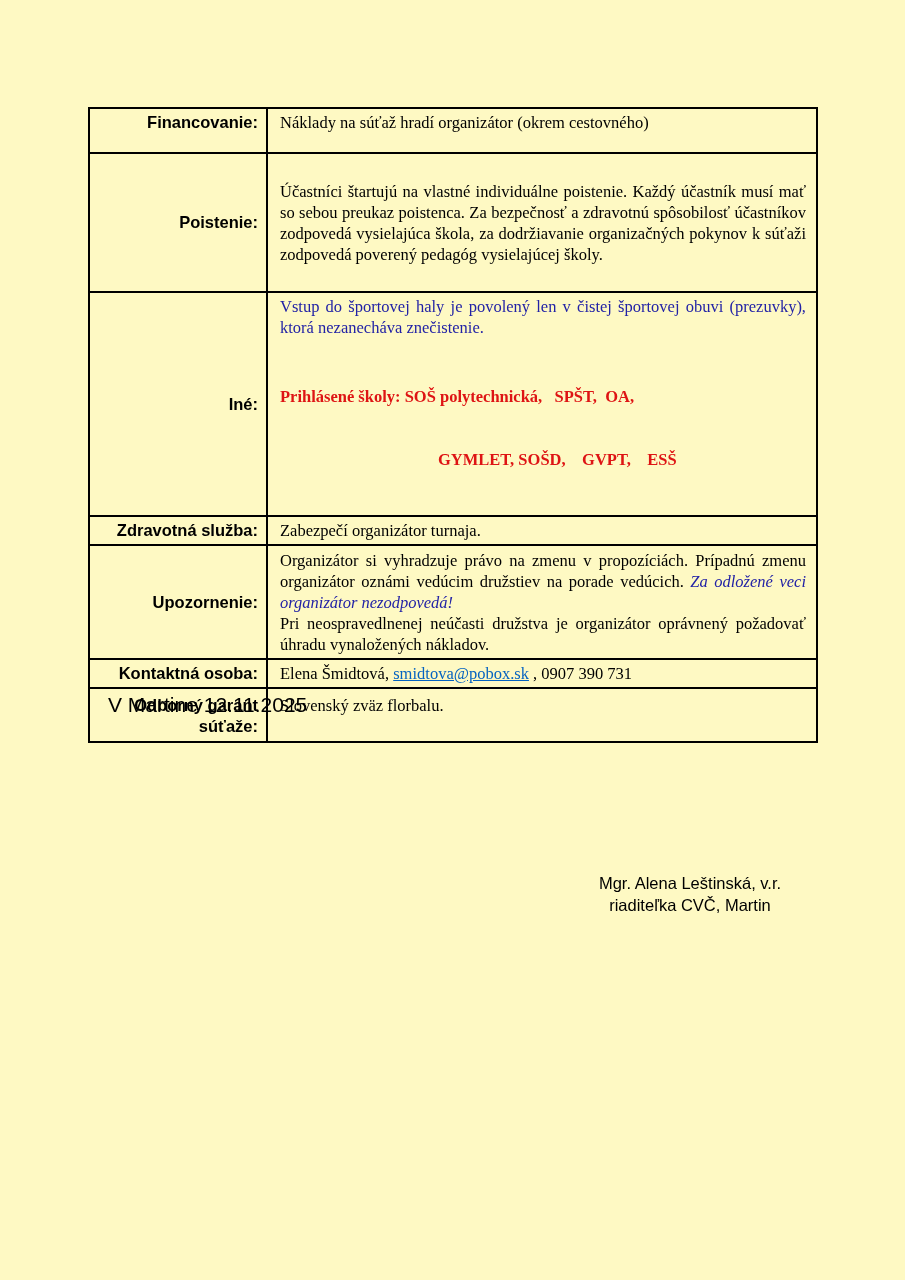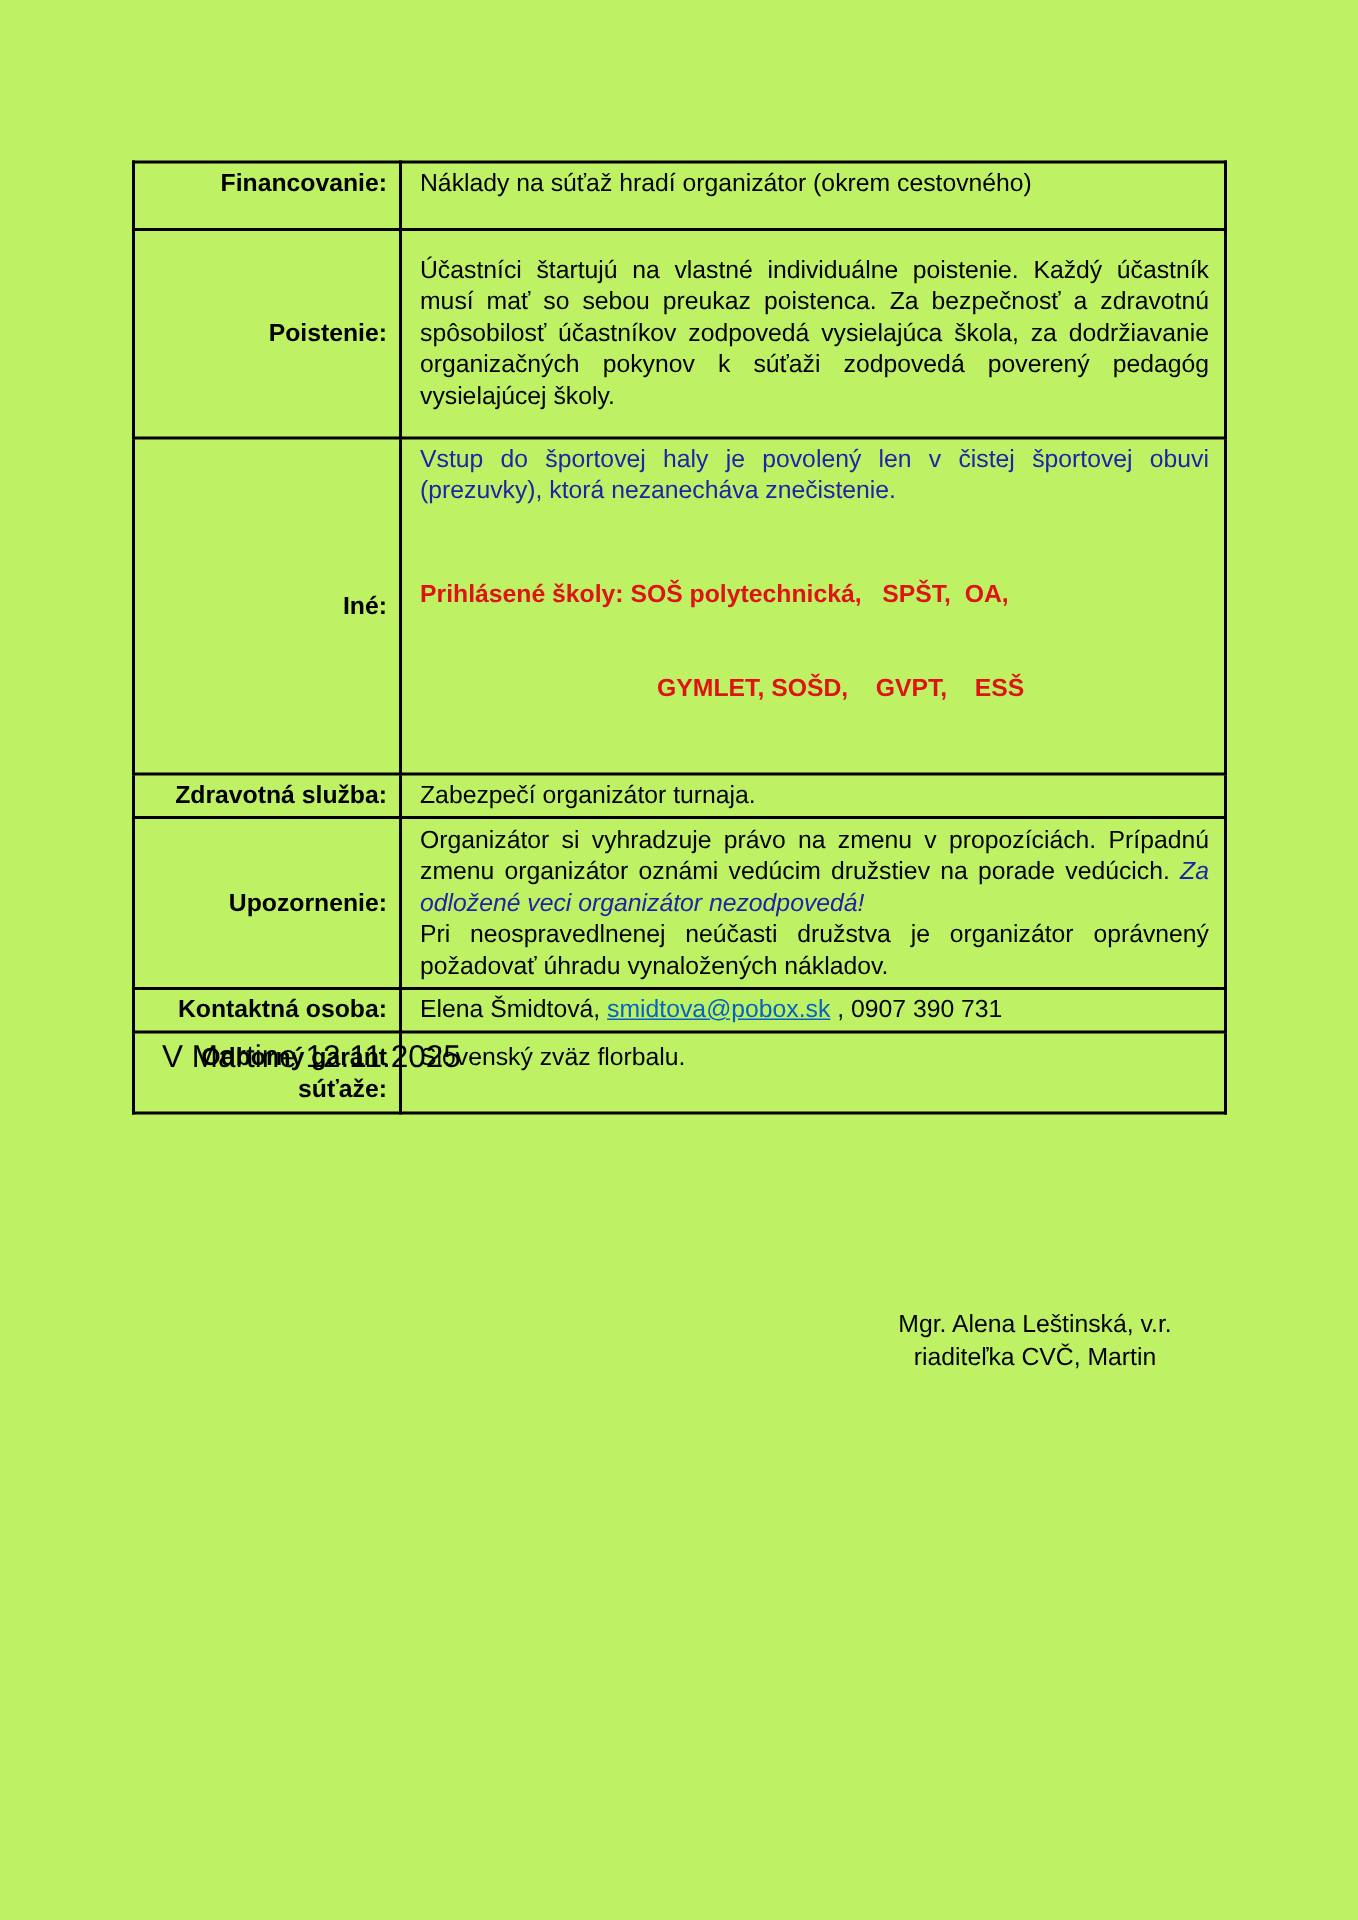--- a/index.html
+++ b/index.html
@@ -1,21 +1,21 @@
 <!DOCTYPE html>
 <html lang="sk"><head>
 <meta charset="utf-8">
 <style>
   * { margin:0; padding:0; box-sizing:border-box; }
   html,body { background:#888; }
   .page {
     position:relative;
     width:905px; height:1280px;
     margin:0 auto;
-    background:#bef264;
+    background:#fef9c3;
     font-family:"Liberation Sans","DejaVu Sans",sans-serif;
     color:#000000;
     overflow:hidden;
   }
   table.doc-table {
     position:absolute; left:88px; top:107px;
     width:730px;
     border-collapse:collapse;
     table-layout:fixed;
   }
@@ -26,20 +26,21 @@
     vertical-align:middle;
   }
   td.label {
     width:178px;
     font-weight:bold;
     text-align:right;
     padding:3px 8px;
   }
   td.value {
     padding:3px 10px 3px 12px;
+    font-family:Liberation Serif, serif;
   }
   tr.r1 td { height:45px; vertical-align:top; }
   tr.r2 td { height:139px; }
   tr.r3 td { height:106px; }
   tr.r4 td { height:22px; }
   tr.r5 td { height:114px; }
   tr.r6 td { height:28px; }
   tr.r7 td { height:54px; vertical-align:top; padding-top:6px; }
   .justify { text-align:justify; }
   .blue-text { color:#2222A6; }

